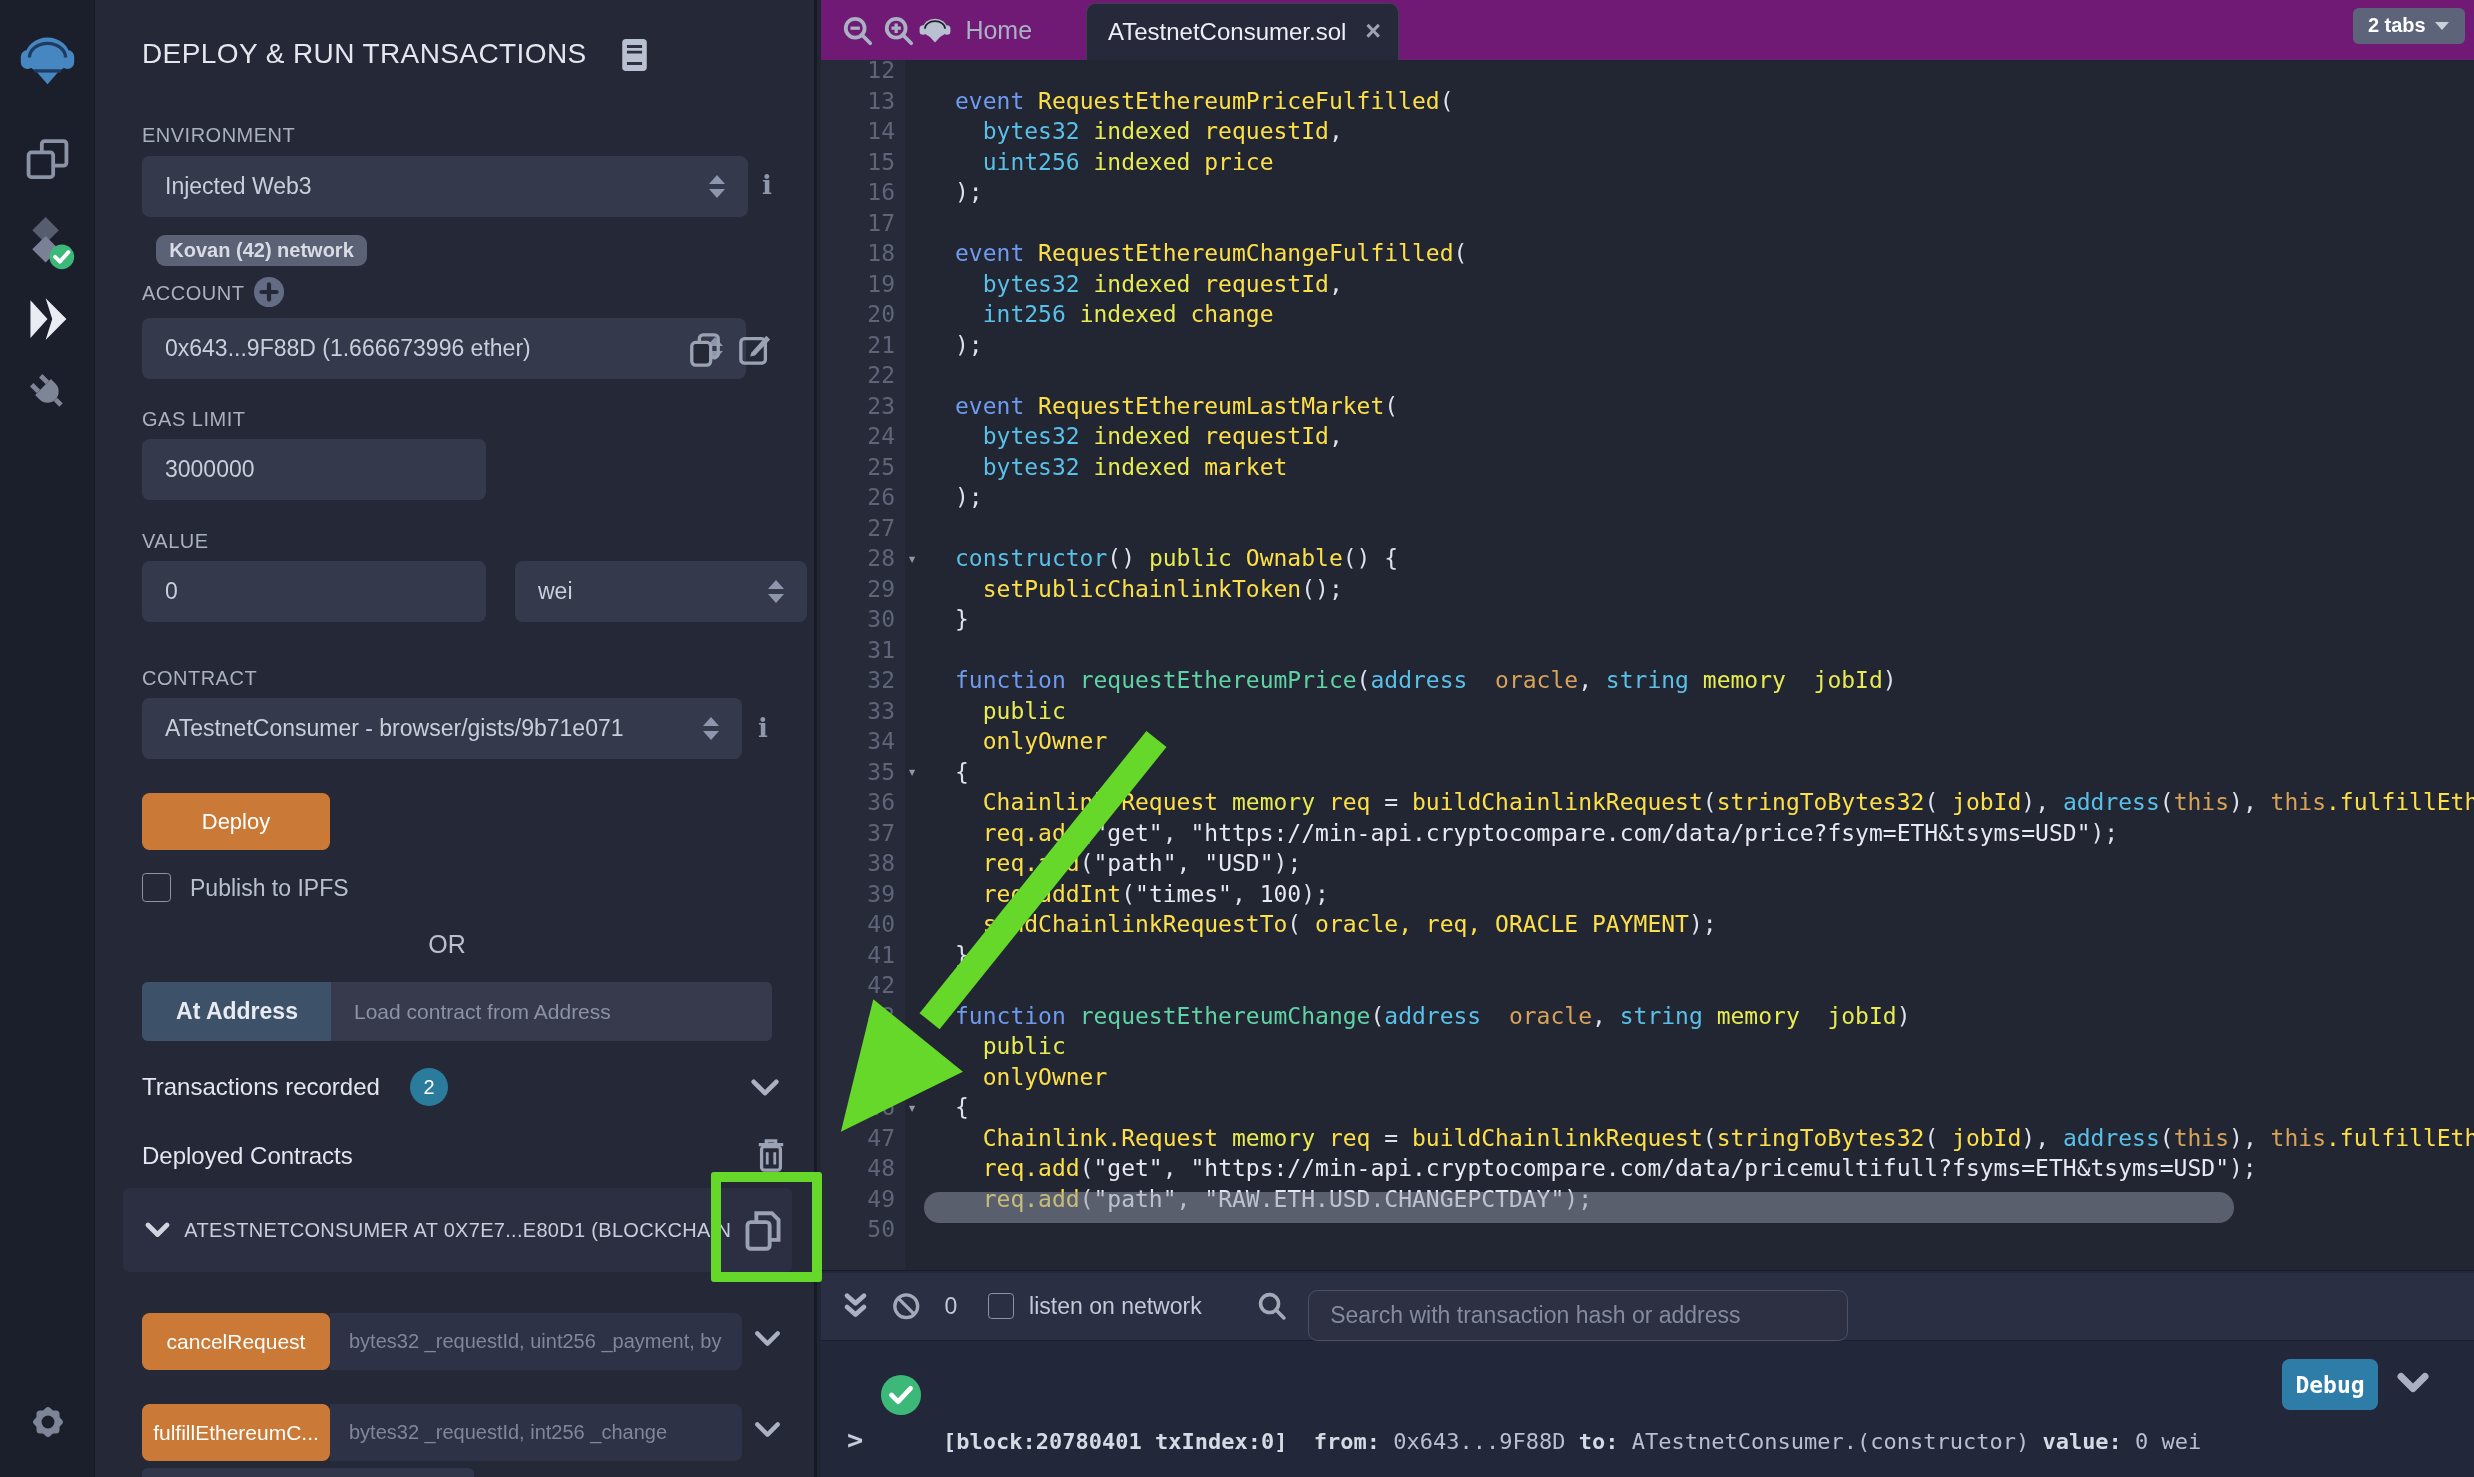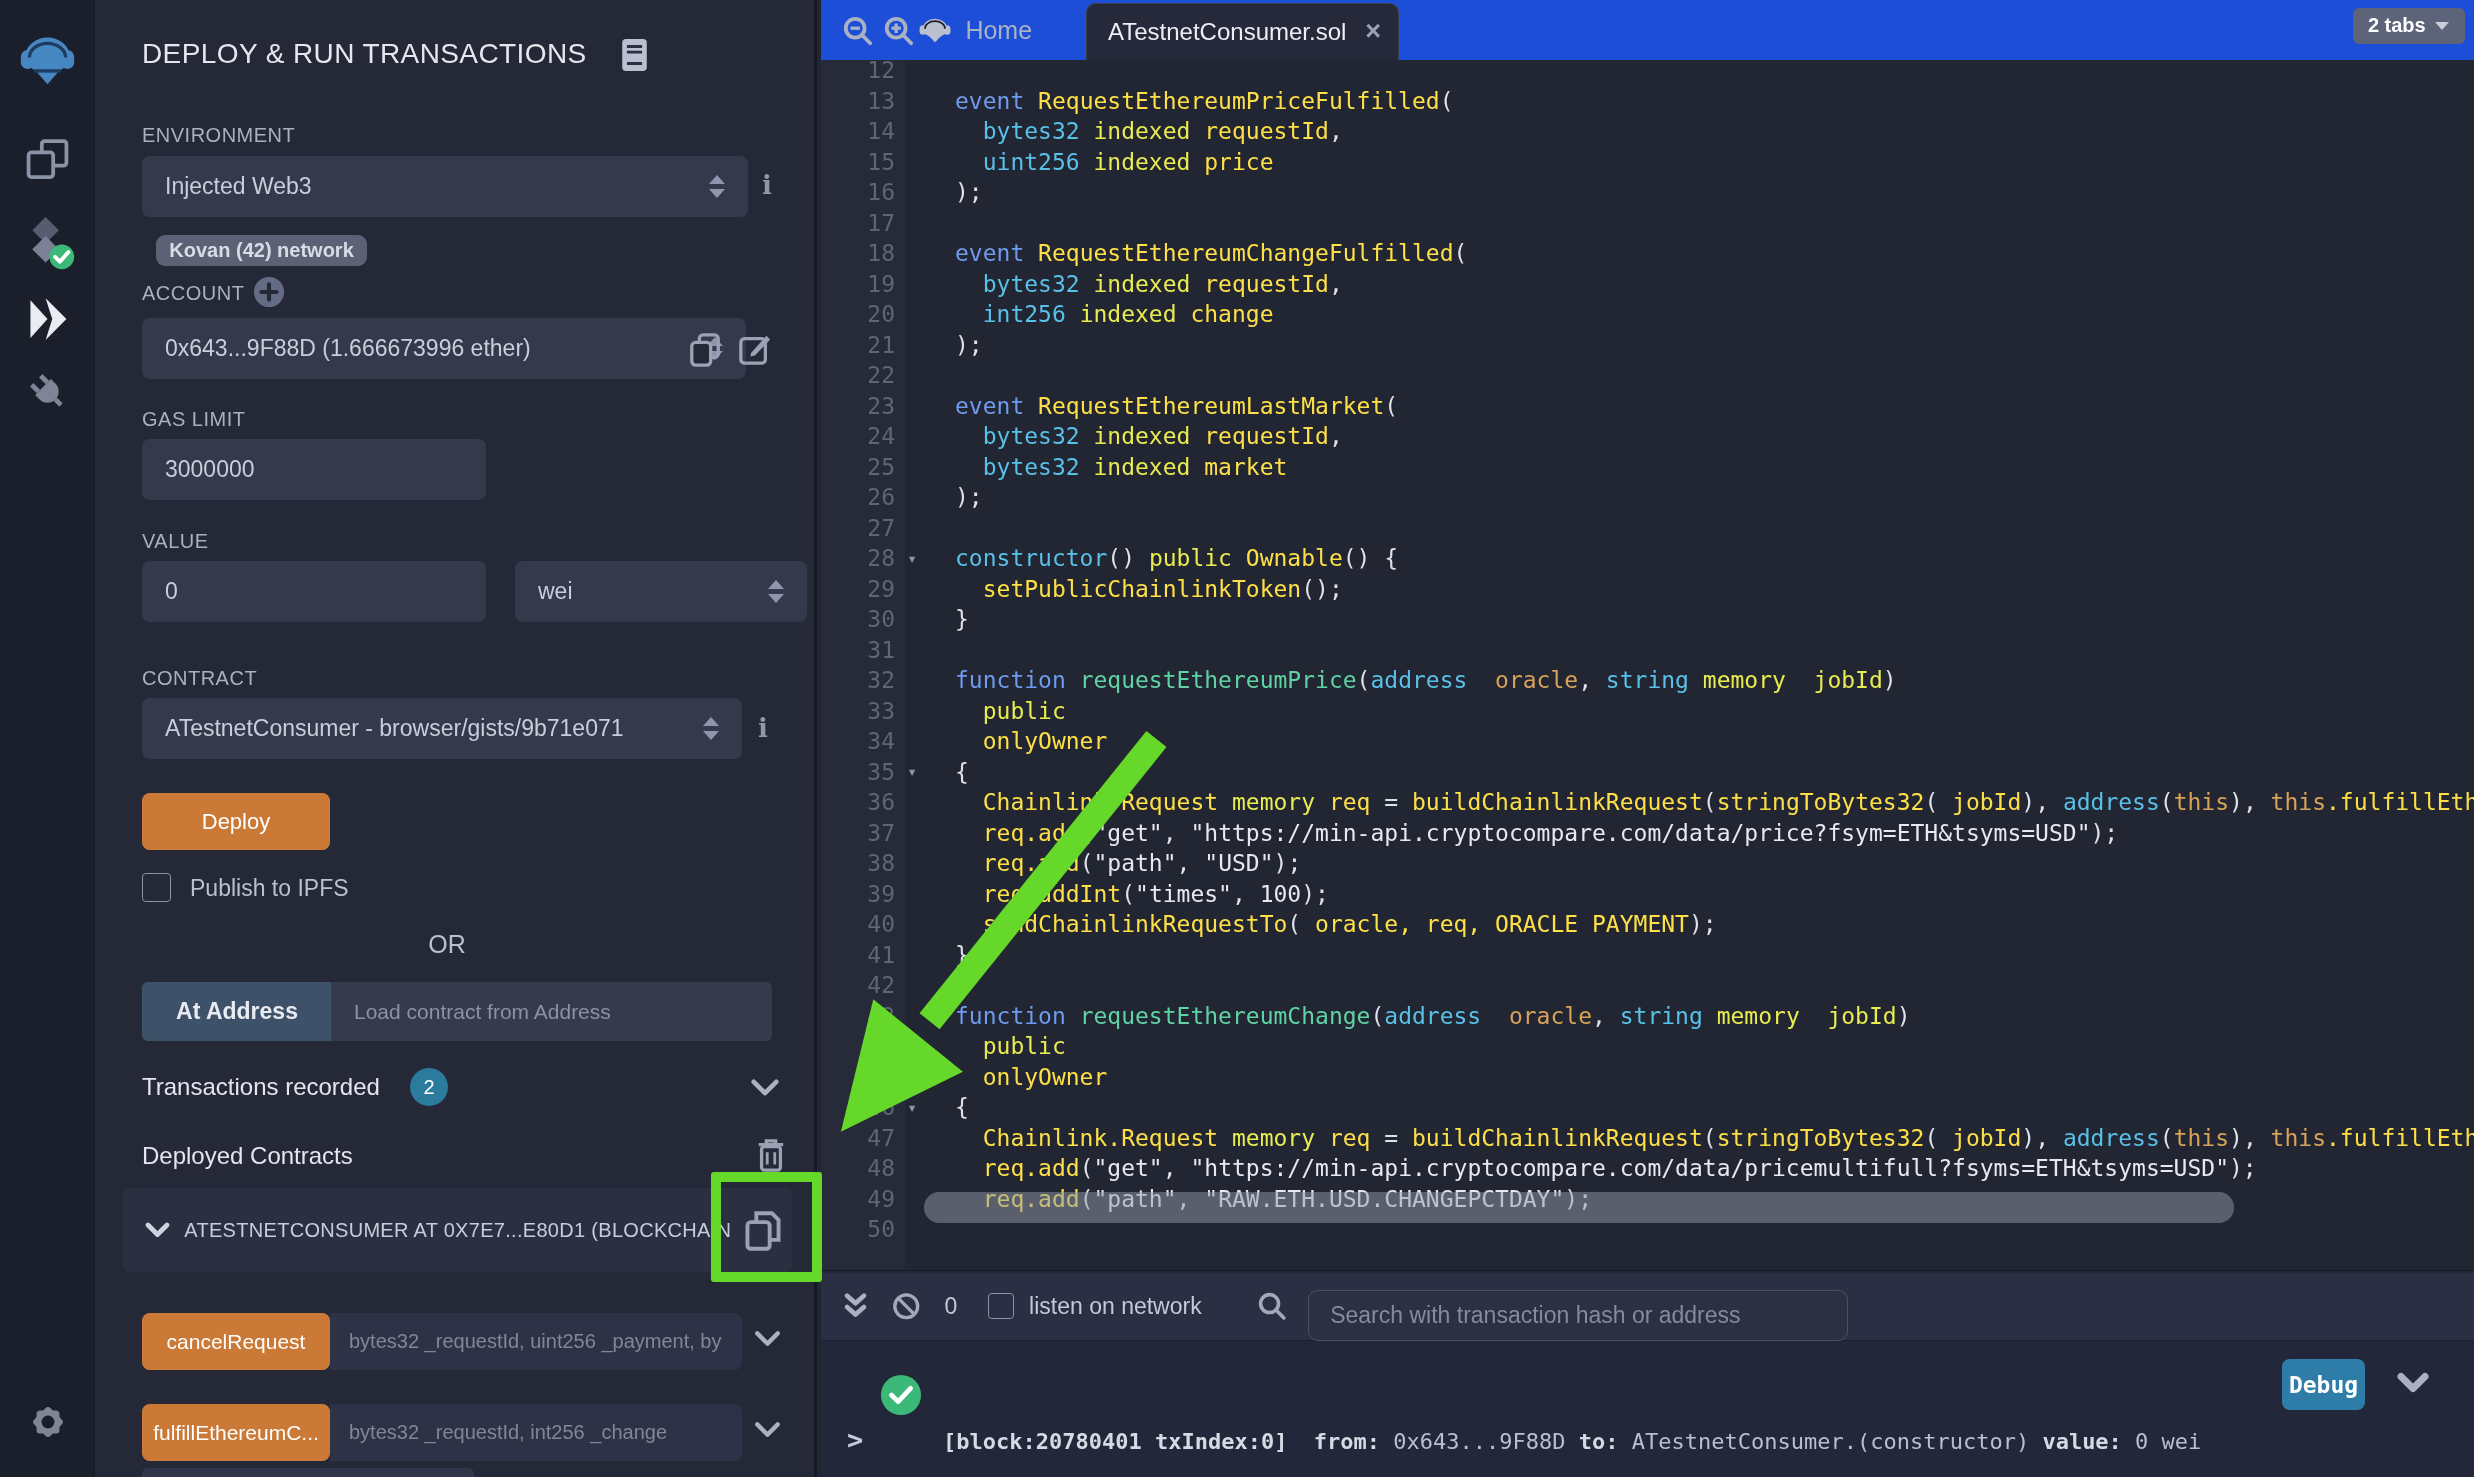--- a/index.html
+++ b/index.html
@@ -41,21 +41,21 @@
   .dep-row { background:#2b2f41; border-radius:5.7px; display:flex; align-items:center;
            color:#c7cdda; font-size:20px; letter-spacing:0.3px; overflow:hidden; white-space:nowrap; }
   .fn-btn { background:#ca7a36; border-radius:7.6px; color:#fff; font-size:21px; font-weight:500;
            display:flex; align-items:center; justify-content:center; white-space:nowrap; overflow:hidden; }
   .fn-input { background:#2e3247; border-radius:0 7.6px 7.6px 0; color:#7f8798; font-size:20px;
            display:flex; align-items:center; padding:0 19px; overflow:hidden; white-space:nowrap; }
   svg.ic { display:block; }
 
   
   .editor { position:absolute; left:821px; top:0; width:1654px; height:1270px; background:#222532; }
-  .tabbar { position:absolute; left:0; top:0; right:0; height:60px; background:#1d4ed8;
+  .tabbar { position:absolute; left:0; top:0; right:0; height:60px; background:#701a75;
             display:flex; align-items:center; z-index:5; }
   .tab-active { position:absolute; left:258px; top:2.9px; width:313px; height:57px;
             background:#262939; border:1px solid #3b4050; border-bottom:none;
             border-radius:9.5px 9.5px 0 0; display:flex; align-items:center; padding:0 21px;
             color:#eceef4; font-size:24px; font-weight:500;margin-left:7px; }
   .tab-home { position:absolute; left:95px; top:0; height:60px; display:flex; align-items:center;
             gap:11.4px; color:#a9b1c2; font-size:25px; }
   .tabs-btn { position:absolute; right:10.5px; top:7.6px; height:36px; background:#5d6378;
             border-radius:5.7px; color:#fff; font-size:20px; font-weight:bold;
             display:flex; align-items:center; gap:9.5px; padding:0 15.3px; }
@@ -79,21 +79,21 @@
   .term-toolbar { position:absolute; left:0; top:1.9px; right:0; height:68px; background:#2b2f43;
               border-bottom:1px solid #1c1f2d; display:flex; align-items:center; }
   .term-count { color:#c3c9d6; font-size:23px; }
   .term-label { color:#c3c9d6; font-size:23px; }
   .term-search { background:#2c3042; border:1px solid #4b5065; border-radius:9.5px; height:51px;
               width:540px; display:flex; align-items:center; padding:0 21px;
               color:#848b9d; font-size:23px; }
   .term-log { position:absolute; left:122px; top:95px; font-family:"DejaVu Sans Mono", monospace;
               font-size:22px; line-height:30.5px; color:#b8bfce; white-space:pre; }
   .tb { font-weight:bold; color:#d5dae4; } .tn { color:#b8bfce; }
-  .debug-btn { position:absolute; left:1461px; top:88px; width:83px; height:51px; background:#2e7ca8;
+  .debug-btn { position:absolute; left:1461px; top:88px; width:96px; height:51px; background:#2e7ca8;
               border-radius:7.6px; color:#fff; font-family:"DejaVu Sans Mono", monospace;
               font-weight:bold; font-size:23px; display:flex; align-items:center; justify-content:center; }
   .prompt { position:absolute; left:26px; top:153px; color:#c5cbd8; font-size:27px; font-weight:bold;
               font-family:"DejaVu Sans Mono", monospace; }
 
   
   .hl-box { position:absolute; left:711px; top:1172px; width:111px; height:110px;
             border:10.5px solid #65d82a; border-radius:2.9px; z-index:40; }
   .overlay-svg { position:absolute; left:0; top:0; width:2475px; height:1478px;
             pointer-events:none; z-index:41; }

